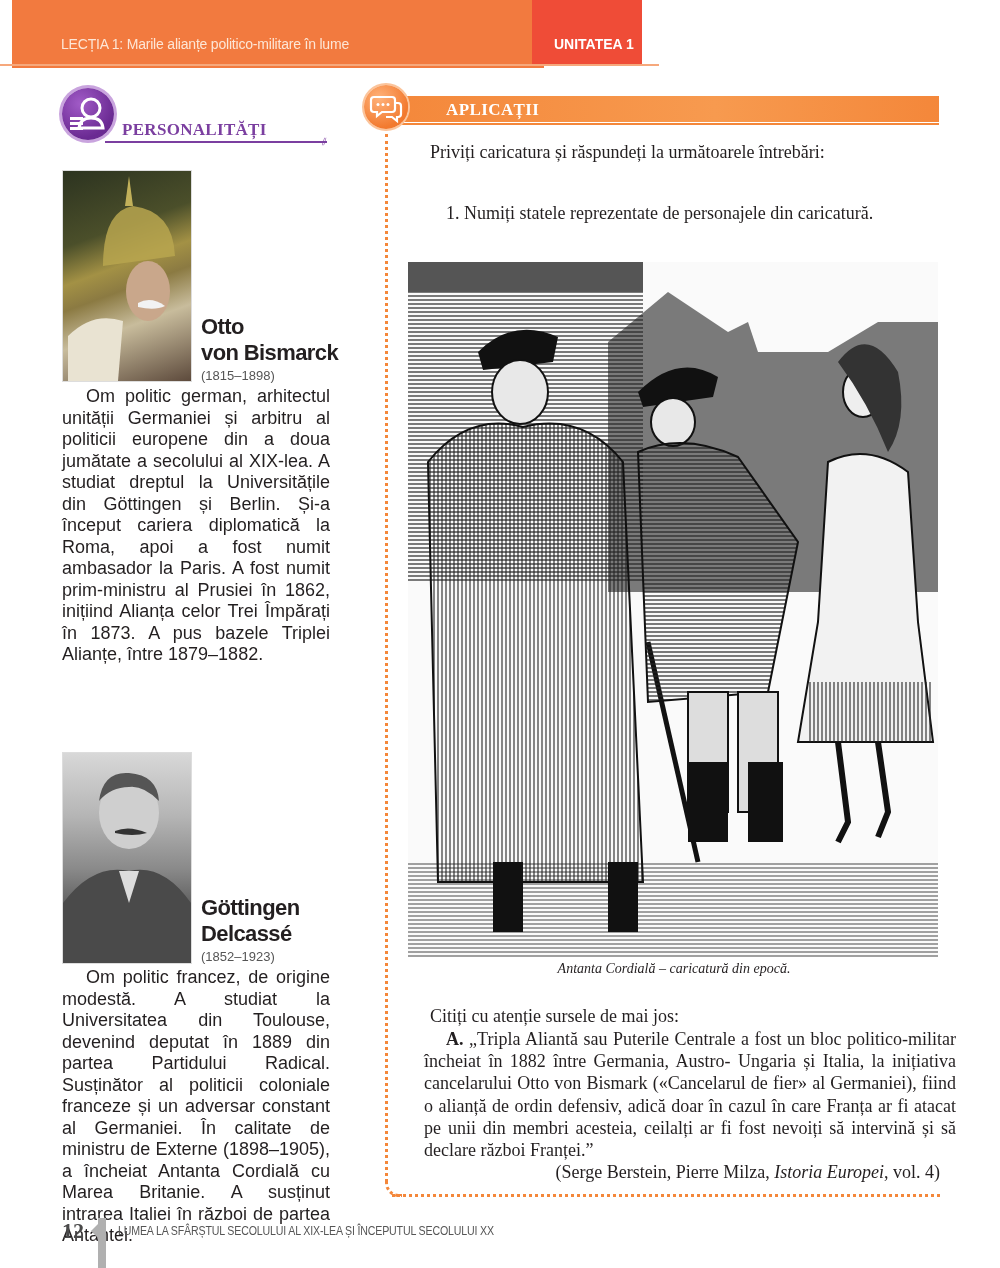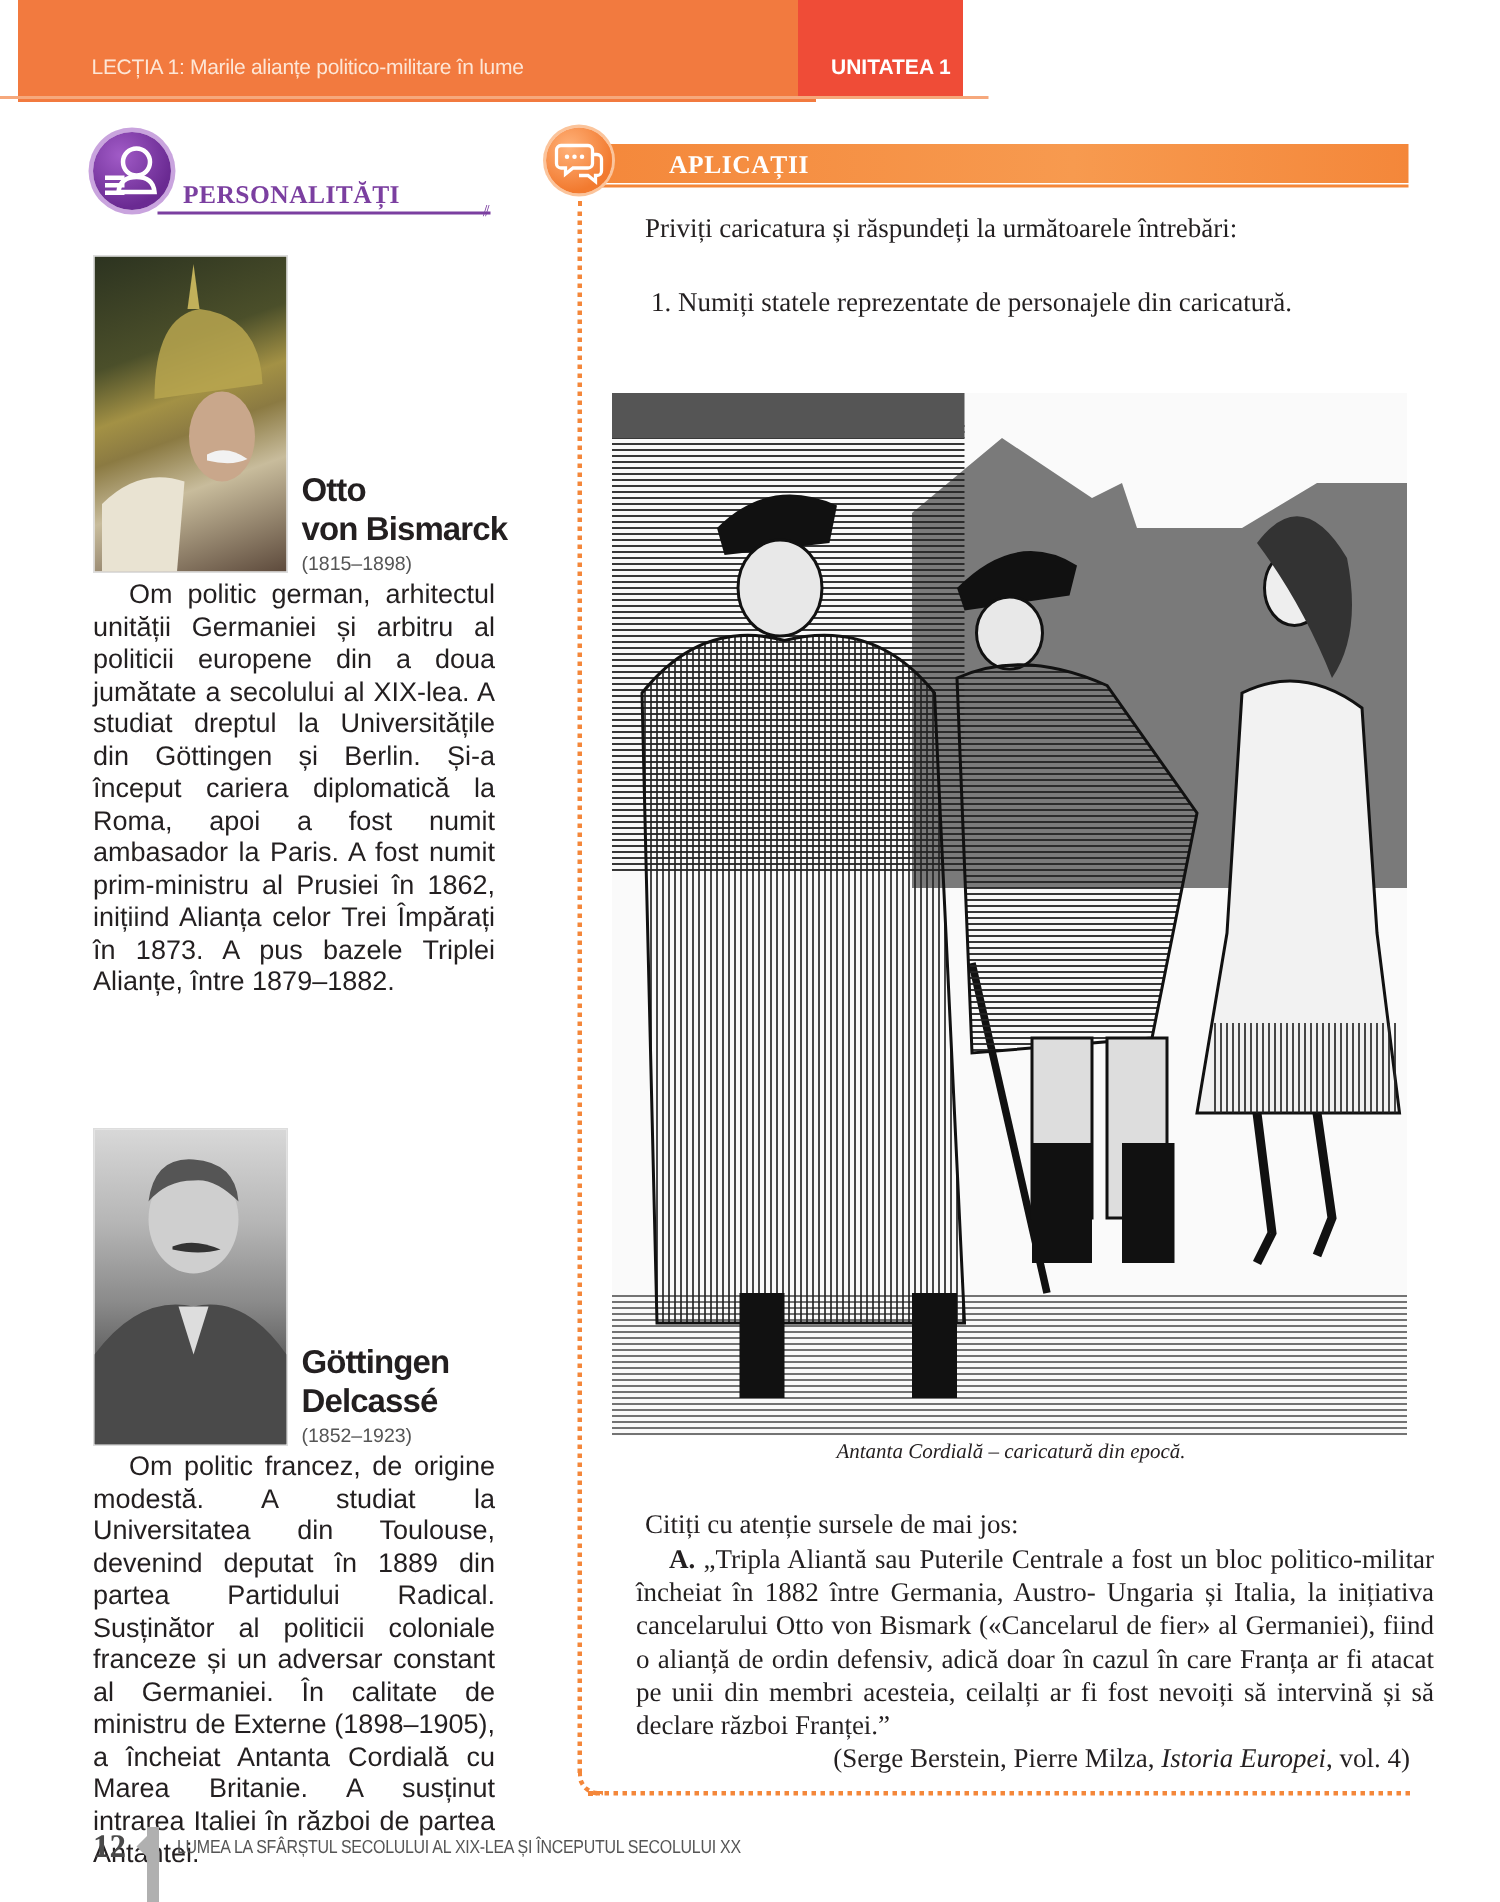--- a/index.html
+++ b/index.html
@@ -31,21 +31,21 @@
   .apl-title { position:absolute; left:418px; top:100px; font-family:"Liberation Serif", serif; font-weight:bold; font-size:17px; color:#ffffff; letter-spacing:0.4px;margin-left:28px; }
   .apl-circle { position:absolute; left:364px; top:85px; width:44px; height:44px; border-radius:50%; background:radial-gradient(circle at 35% 30%, #ffb27a, #f27a2f 70%); box-shadow:0 0 0 2px #fbc49b; }
   .apl-circle svg { position:absolute; left:0; top:0; }
   .dots-vert { position:absolute; left:385px; top:134px; width:0; height:1048px; border-left:3px dotted #f4873a; }
   .dots-horiz { position:absolute; left:392px; top:1194px; width:548px; height:0; border-top:3px dotted #f4873a; }
   .dots-corner { position:absolute; left:385px; top:1180px; width:14px; height:14px; border-left:3px dotted #f4873a; border-bottom:3px dotted #f4873a; border-bottom-left-radius:14px; }
 
   .serif { font-family:"Liberation Serif", serif; }
   .q-intro { position:absolute; left:430px; top:142px; font-size:18px; color:#231f20; }
   .q-list { position:absolute; left:408px; top:186px; width:532px; font-size:18px; line-height:22px; color:#231f20; text-align:justify; }
-  .q-list p { margin:4px; text-indent:22px; }
+  .q-list p { margin:16px; text-indent:22px; }
 
   .cartoon { position:absolute; left:408px; top:262px; width:530px; height:695px; background:#fafafa; overflow:hidden; }
   .caption { position:absolute; left:408px; top:961px; width:532px; text-align:center; font-family:"Liberation Serif", serif; font-style:italic; font-size:14px; color:#231f20; }
 
   .src-intro { position:absolute; left:430px; top:1006px; font-size:18px; color:#231f20; }
   .src-text { position:absolute; left:408px; top:1028px; width:532px; font-size:18px; line-height:22.2px; color:#231f20; text-align:justify;margin-left:16px; }
   .src-text p { margin:0; text-indent:22px; }
   .src-text b { font-weight:bold; }
   .src-cite { position:absolute; left:408px; top:1162px; width:532px; text-align:right; font-size:18px; color:#231f20; }
 

